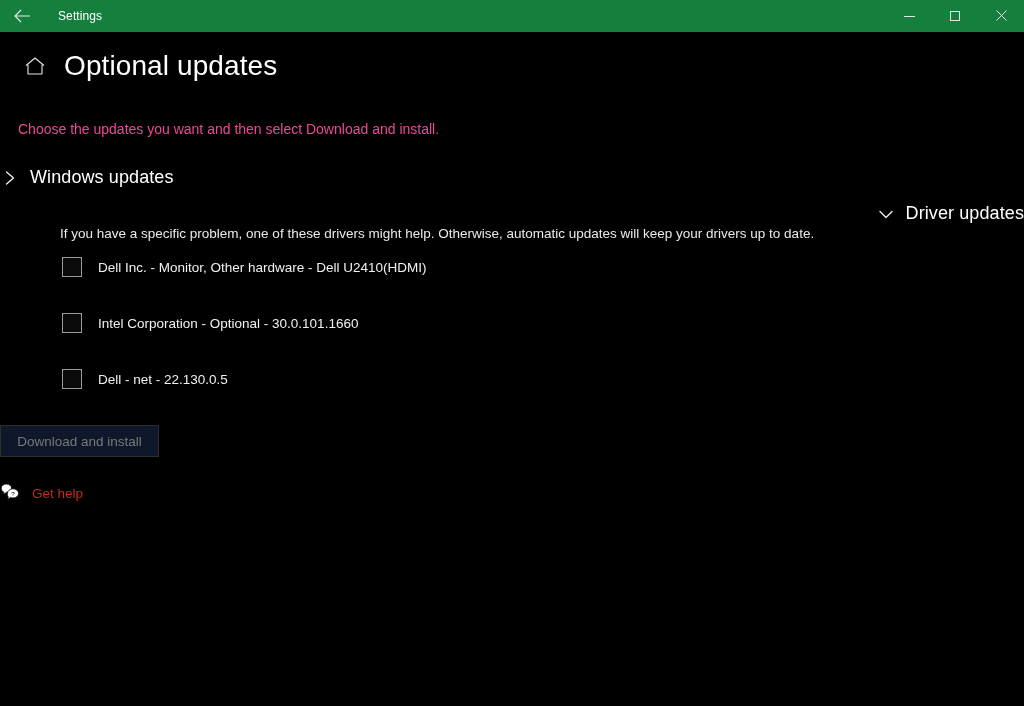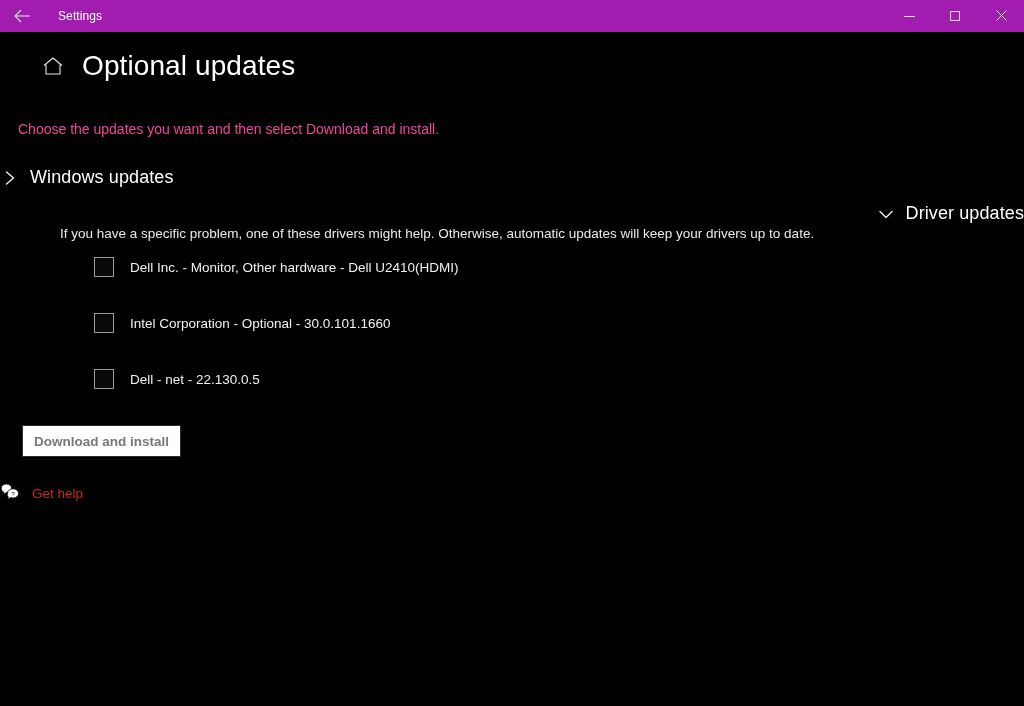--- a/index.html
+++ b/index.html
@@ -14,21 +14,21 @@
     font-family: "Liberation Sans", sans-serif;
     color: #ffffff;
     position: relative;
     -webkit-font-smoothing: antialiased;
   }
 
   
   .titlebar {
     height: 32px;
     display: flex;
-    background: #a21caf;
+    background: #15803d;
     position: relative;
   }
   .back-btn {
     width: 44px;
     height: 32px;
     display: flex;
     align-items: center;
     justify-content: center;
     cursor: default;
   }
@@ -63,21 +63,21 @@
     height: 10px;
     border: 1px solid #e6e6e6;
     box-sizing: border-box;
   }
 
   
   .page-head {
     display: flex;
     align-items: center;
     margin-top: 18px;
-    padding-left: 40px;
+    padding-left: 22px;
   }
   .home-icon {
     width: 26px;
     height: 26px;
     display: flex;
     align-items: center;
     justify-content: center;
     margin-right: 16px;
   }
   .page-title {
@@ -128,54 +128,51 @@
 
   
   .cb-list { margin-top: 16px; }
   .cb-row {
     display: flex;
     align-items: center;
     padding-left: 62px;
     height: 20px;
     margin-bottom: 36px;
     cursor: default;
-    margin-left: 32px;
   }
   .cb-box {
     width: 20px;
     height: 20px;
     box-sizing: border-box;
     border: 1px solid #9a9a9a;
     background: #0a0a0a;
     flex: 0 0 auto;
   }
   .cb-label {
     margin-left: 16px;
     font-size: 13.5px;
     color: #f0f0f0;
     white-space: nowrap;
   }
 
   
   .action-btn {
-    margin-left: 22px;
     margin-top: 6px;
     width: 159px;
     height: 32px;
-    background: #ffffff;
+    background: #0f172a;
     border: 1px solid #2e2e2e;
     color: #787878;
     font-size: 13.5px;
     font-family: "Liberation Sans", sans-serif;
     display: flex;
     align-items: center;
     justify-content: center;
     box-sizing: border-box;
     cursor: default;
-    font-weight: bold;
   }
 
   
   .help-row {
     display: flex;
     align-items: center;
     margin-top: 26px;
     cursor: default;
     width: 120px;
   }

